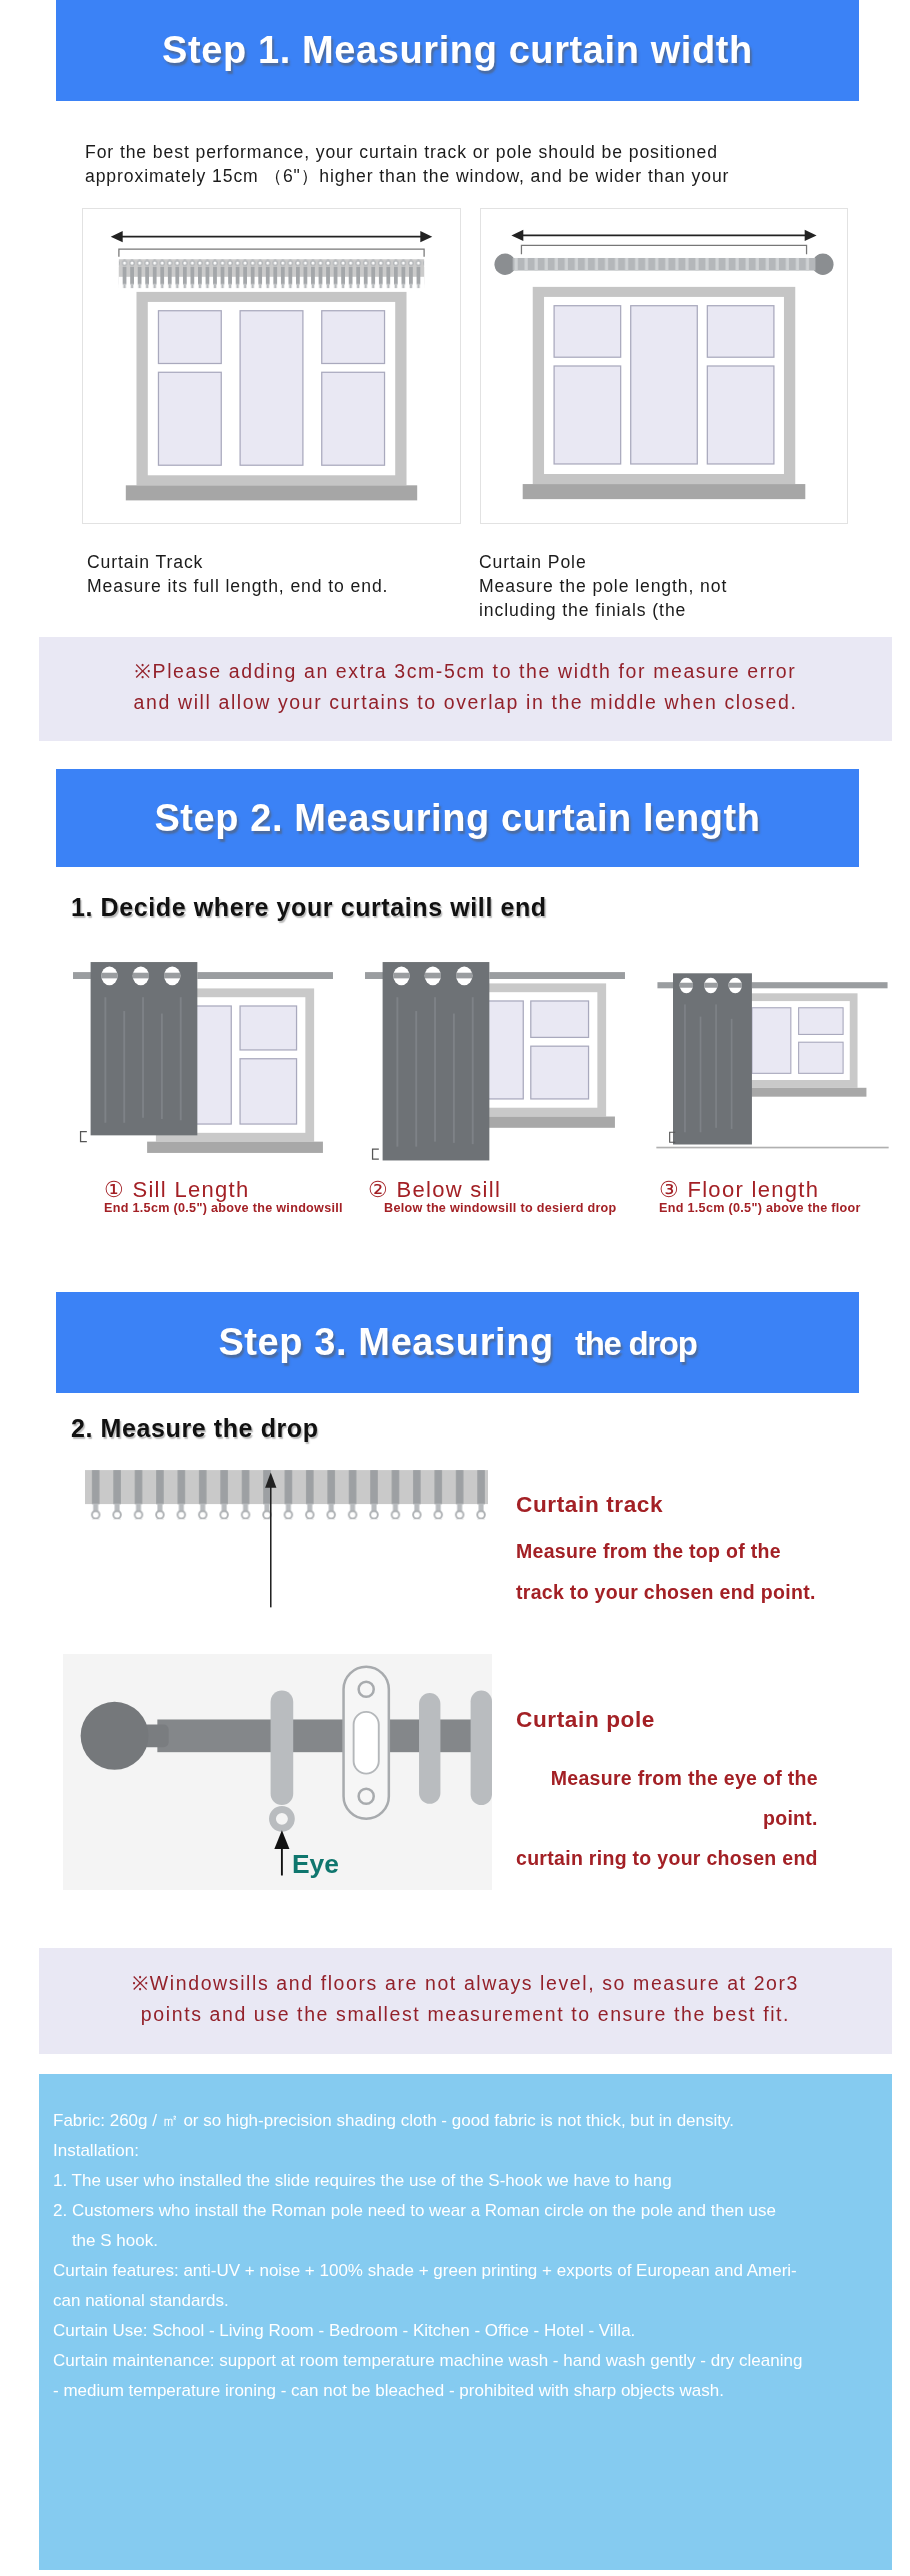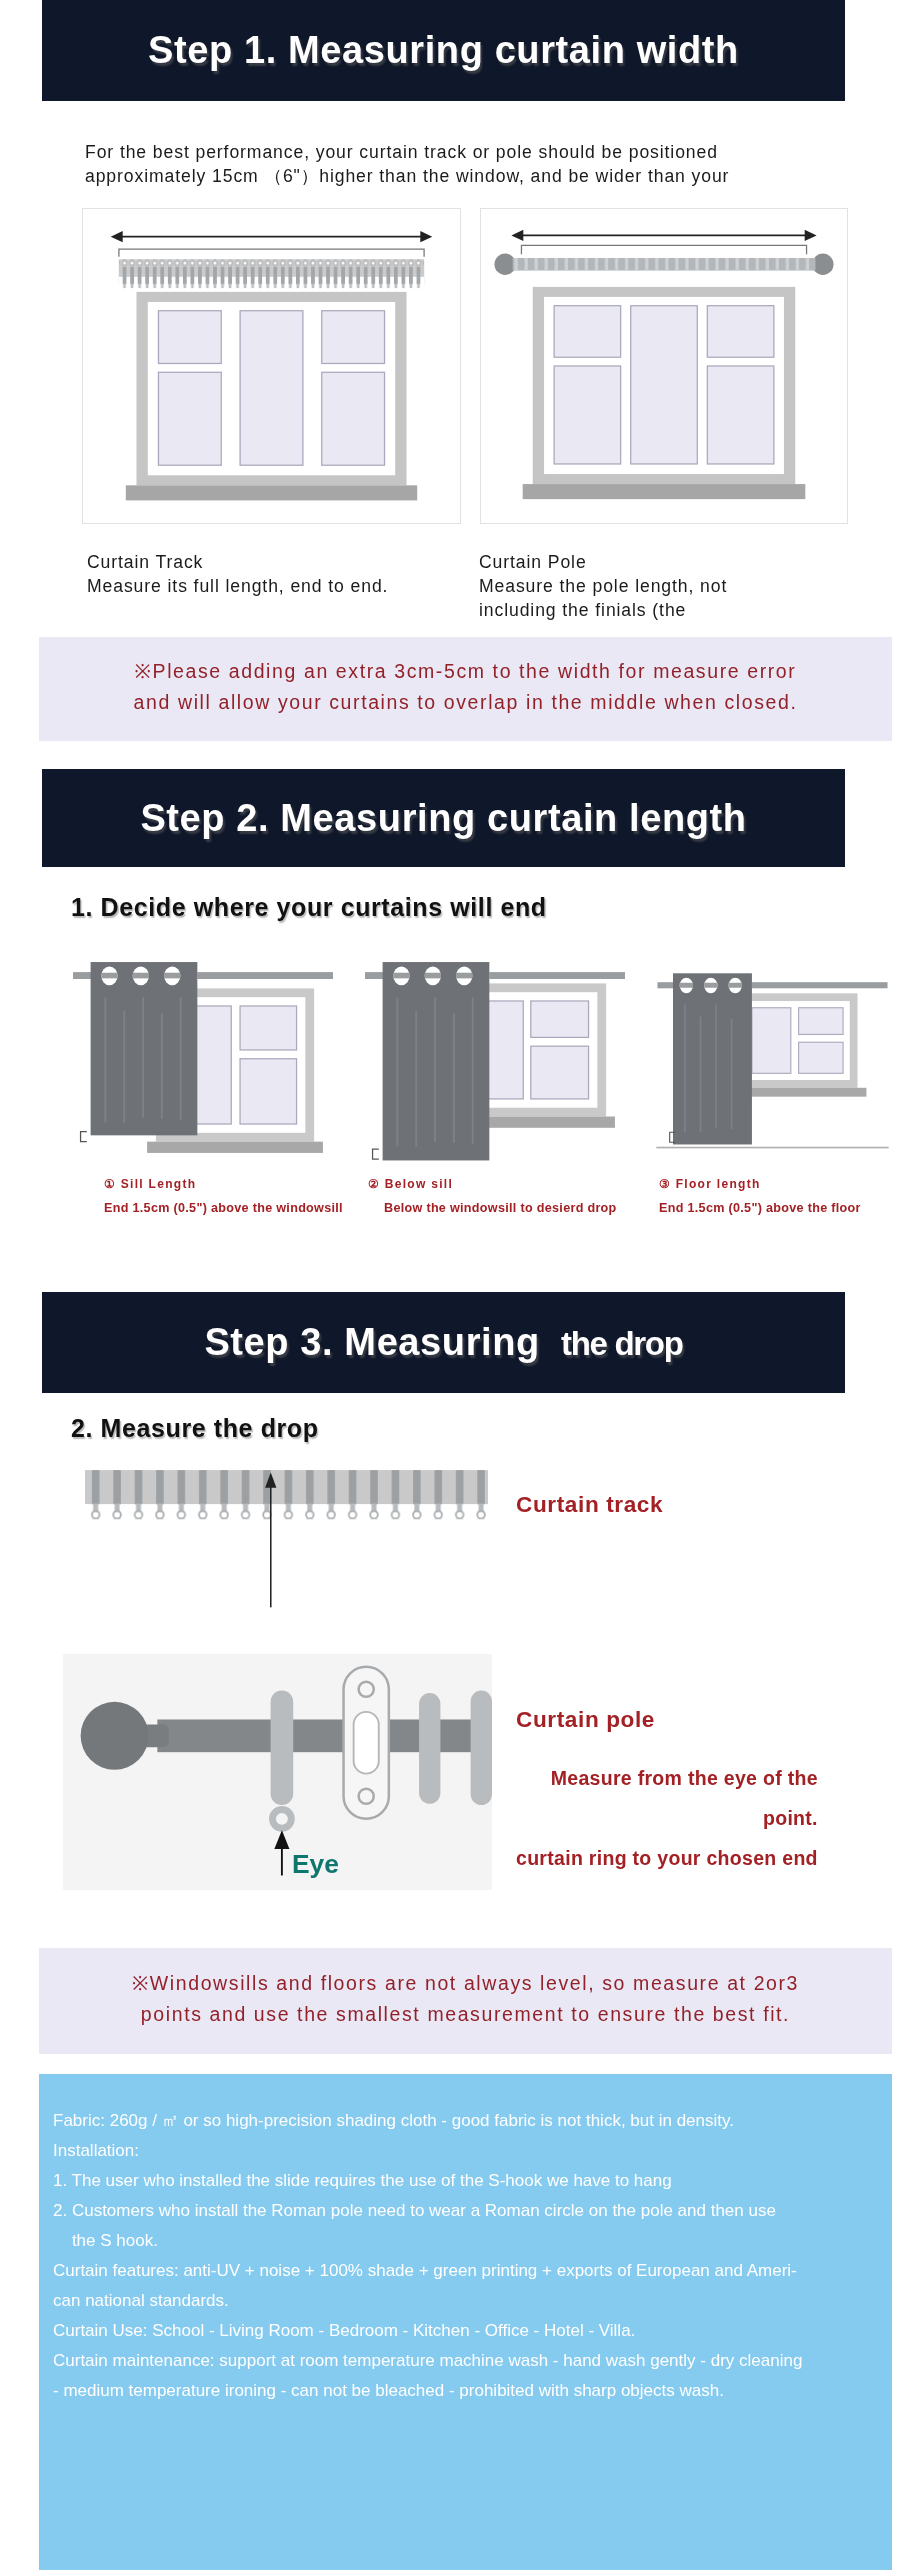--- a/index.html
+++ b/index.html
@@ -1,32 +1,32 @@
 <!DOCTYPE html>
 <html style="font-size:10px"><head>
 <meta charset="utf-8">
 <style>
   html,body{margin:0;padding:0;background:#ffffff;}
   #page{position:relative;width:910px;height:2576px;background:#ffffff;overflow:hidden;
         font-family:"Liberation Sans",sans-serif;color:#161616;}
   .abs{position:absolute;}
   
-  .band{left:42px;width:803px;background:#0f172a;display:flex;align-items:center;justify-content:center;}
+  .band{left:56px;width:803px;background:#3b82f6;display:flex;align-items:center;justify-content:center;}
   .band-text{color:#ffffff;font-weight:bold;font-size:38px;letter-spacing:0.6px;
              text-shadow:1.9px 2.5px 1.9px rgba(90,90,90,0.55);white-space:nowrap;}
   .band-text .sub{font-size:33px;letter-spacing:-1.3px;margin-left:10px;}
   
   .intro{left:85px;top:140px;font-size:17.6px;line-height:24px;letter-spacing:0.9px;color:#1b1b1b;}
   .illu-box{top:208px;height:314px;background:#ffffff;border:0.6px solid #e2e2e2;}
   .cap1{font-size:17.6px;line-height:24px;letter-spacing:0.9px;color:#1b1b1b;}
   .note{left:39px;width:853px;background:#e9e8f4;text-align:center;color:#93212a;
         font-size:19.5px;letter-spacing:1.6px;line-height:31px;padding-top:19px;box-sizing:border-box;}
   .black-heading{font-size:25px;font-weight:bold;letter-spacing:0.6px;color:#111;
                  text-shadow:1.3px 1.9px 1.3px rgba(0,0,0,0.28);white-space:nowrap;}
-  .opt-title{font-size:12px;font-weight:bold;letter-spacing:1.3px;color:#a32025;white-space:nowrap;}
+  .opt-title{font-size:22px;font-weight:normal;letter-spacing:1.3px;color:#a32025;white-space:nowrap;}
   .opt-desc{font-size:12.6px;font-weight:bold;letter-spacing:0.3px;color:#a32025;white-space:nowrap;}
   .red-title{font-size:22.6px;font-weight:bold;letter-spacing:0.6px;color:#a32025;white-space:nowrap;}
   .red-body{font-size:19.5px;font-weight:bold;letter-spacing:0.3px;color:#a32025;line-height:41px;white-space:nowrap;}
   .pole-stage{left:63px;top:1654px;width:429px;height:236px;background:#f4f4f4;}
   .eye-label{left:292px;top:1849px;font-size:26.4px;font-weight:bold;color:#0f766e;}
   .footer{left:39px;top:2074px;width:853px;height:496px;background:#85cbf0;box-sizing:border-box;
           padding:32px 0 0 14px;}
   .footer div{color:#ffffff;font-size:17px;line-height:30px;white-space:pre;}
 </style>
 </head>
@@ -226,20 +226,24 @@
         </pattern>
       </defs>
       <rect x="0" y="0" width="640" height="54" fill="#c9c9c9"></rect>
       <rect x="0" y="0" width="640" height="78" fill="url(#hk2)"></rect>
       <line x1="295" y1="218" x2="295" y2="22" stroke="#222" stroke-width="2.5"></line>
       <polygon points="295,4 286,28 304,28" fill="#222"></polygon>
     </svg>
   </div>
 
   <div class="abs red-title" style="left:516px;top:1492px;">Curtain track</div>
+  <div class="abs red-body" style="left:516px;top:1531px;">
+    <div>Measure from the top of the</div>
+    <div>track to your chosen end point.</div>
+  </div>
 
   <div class="abs pole-stage">
     <svg width="429" height="236" viewBox="0 0 682 375">
       <rect x="150" y="104" width="532" height="52" fill="#84878a"></rect>
       <rect x="118" y="112" width="50" height="36" rx="8" fill="#7a7d80"></rect>
       <circle cx="82" cy="130" r="54" fill="#75787b"></circle>
       <rect x="330" y="58" width="36" height="182" rx="18" fill="#b9bcbf"></rect>
       <circle cx="348" cy="262" r="15" fill="none" stroke="#b9bcbf" stroke-width="11"></circle>
       <rect x="446" y="20" width="72" height="242" rx="36" fill="#f6f6f6" stroke="#a8abae" stroke-width="4"></rect>
       <circle cx="482" cy="56" r="12" fill="#f6f6f6" stroke="#a8abae" stroke-width="4"></circle>

